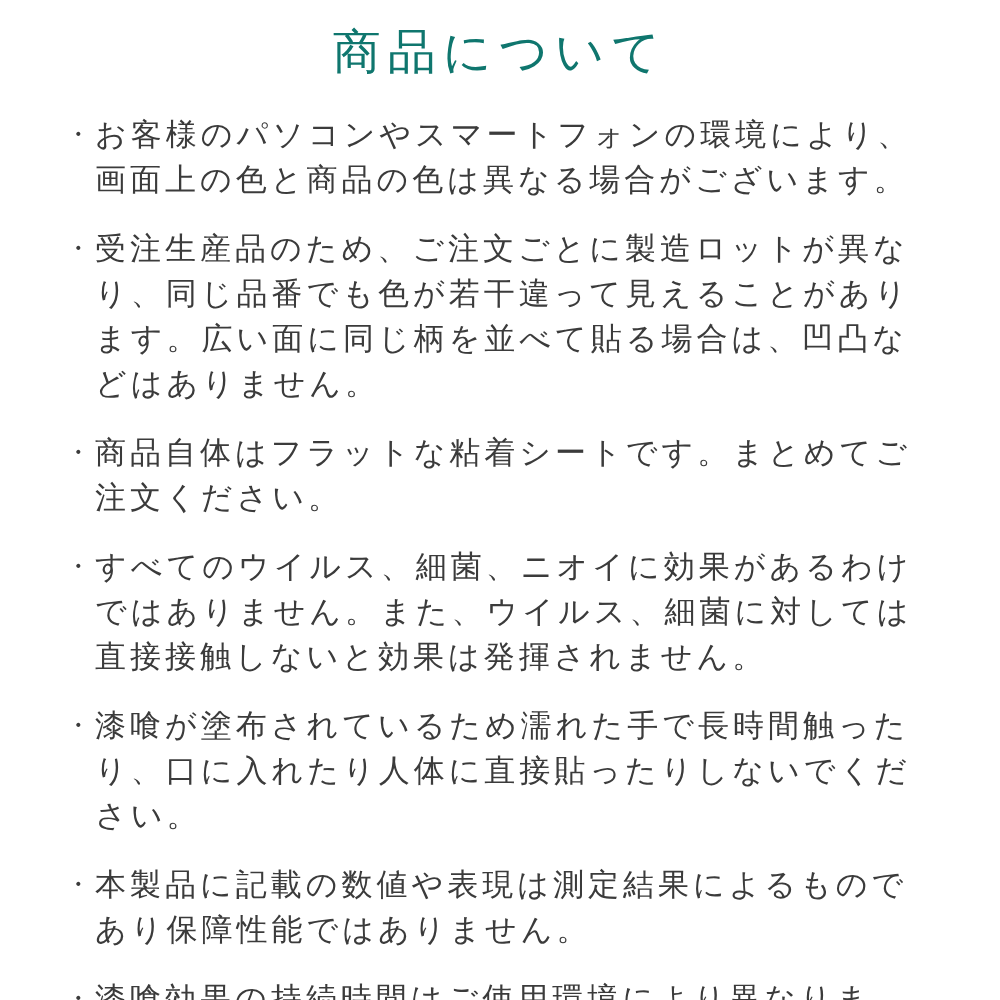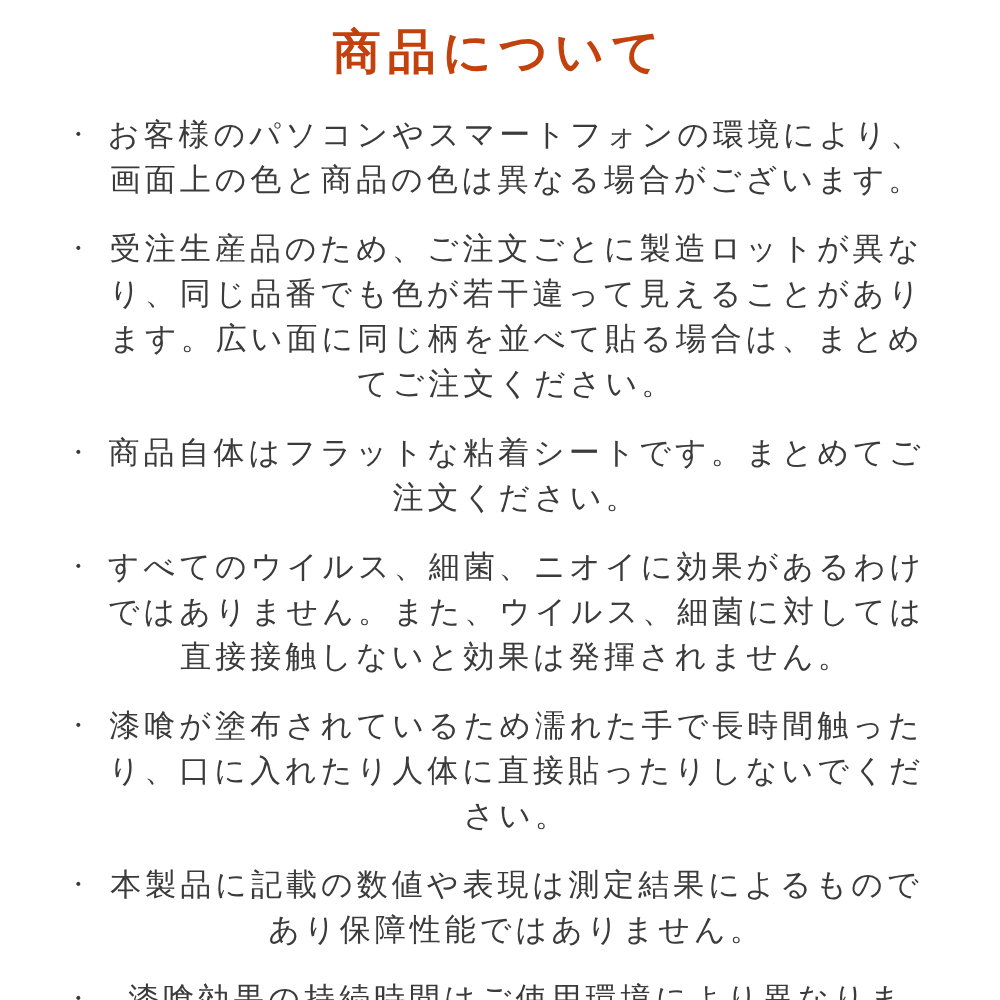--- a/index.html
+++ b/index.html
@@ -17,23 +17,23 @@
     .page {
       width: 1000px;
       height: 1000px;
       background: #ffffff;
     }
     .page-title {
       margin: 26px 0 6px 0;
       text-align: center;
       font-size: 48px;
       line-height: 52px;
-      font-weight: 700;
+      font-weight: 400;
       letter-spacing: 7px;
-      color: #c2410c;
+      color: #0f766e;
     }
     .notes {
       margin: 34px 62px 0 65px;
     }
     .note {
       display: flex;
       align-items: flex-start;
       margin-bottom: 24px;
       color: #3b3b3b;
       font-size: 31px;
@@ -46,40 +46,39 @@
       flex: 0 0 30px;
       width: 30px;
       font-size: 26px;
       line-height: 45px;
       color: #3b3b3b;
     }
     .note .note-text {
       flex: 1;
       word-break: break-all;
       overflow-wrap: break-word;
-      text-align: center;
     }
   </style>
 </head>
 <body>
 
 <div class="page">
 
   <h1 class="page-title">商品について</h1>
 
   <div class="notes">
 
     <div class="note">
       <span class="bullet">・</span>
       <span class="note-text">お客様のパソコンやスマートフォンの環境により、画面上の色と商品の色は異なる場合がございます。</span>
     </div>
 
     <div class="note">
       <span class="bullet">・</span>
-      <span class="note-text">受注生産品のため、ご注文ごとに製造ロットが異なり、同じ品番でも色が若干違って見えることがあります。広い面に同じ柄を並べて貼る場合は、まとめてご注文ください。</span>
+      <span class="note-text">受注生産品のため、ご注文ごとに製造ロットが異なり、同じ品番でも色が若干違って見えることがあります。広い面に同じ柄を並べて貼る場合は、凹凸などはありません。</span>
     </div>
 
     <div class="note">
       <span class="bullet">・</span>
       <span class="note-text">商品自体はフラットな粘着シートです。まとめてご注文ください。</span>
     </div>
 
     <div class="note">
       <span class="bullet">・</span>
       <span class="note-text">すべてのウイルス、細菌、ニオイに効果があるわけではありません。また、ウイルス、細菌に対しては直接接触しないと効果は発揮されません。</span>

